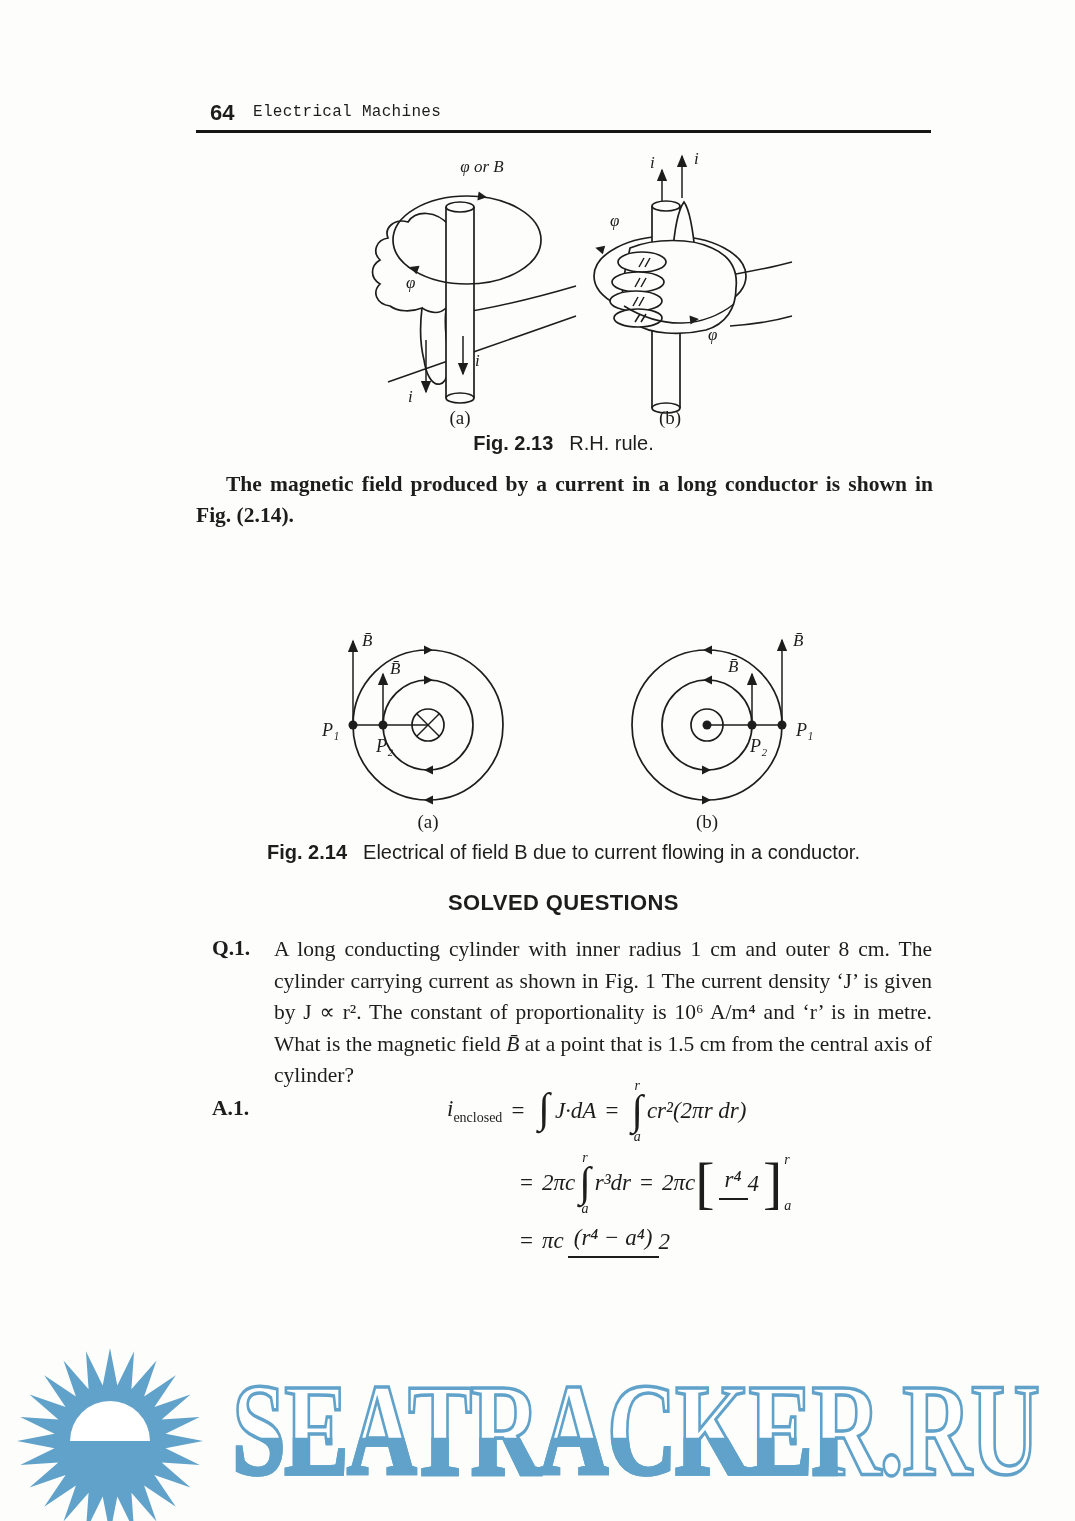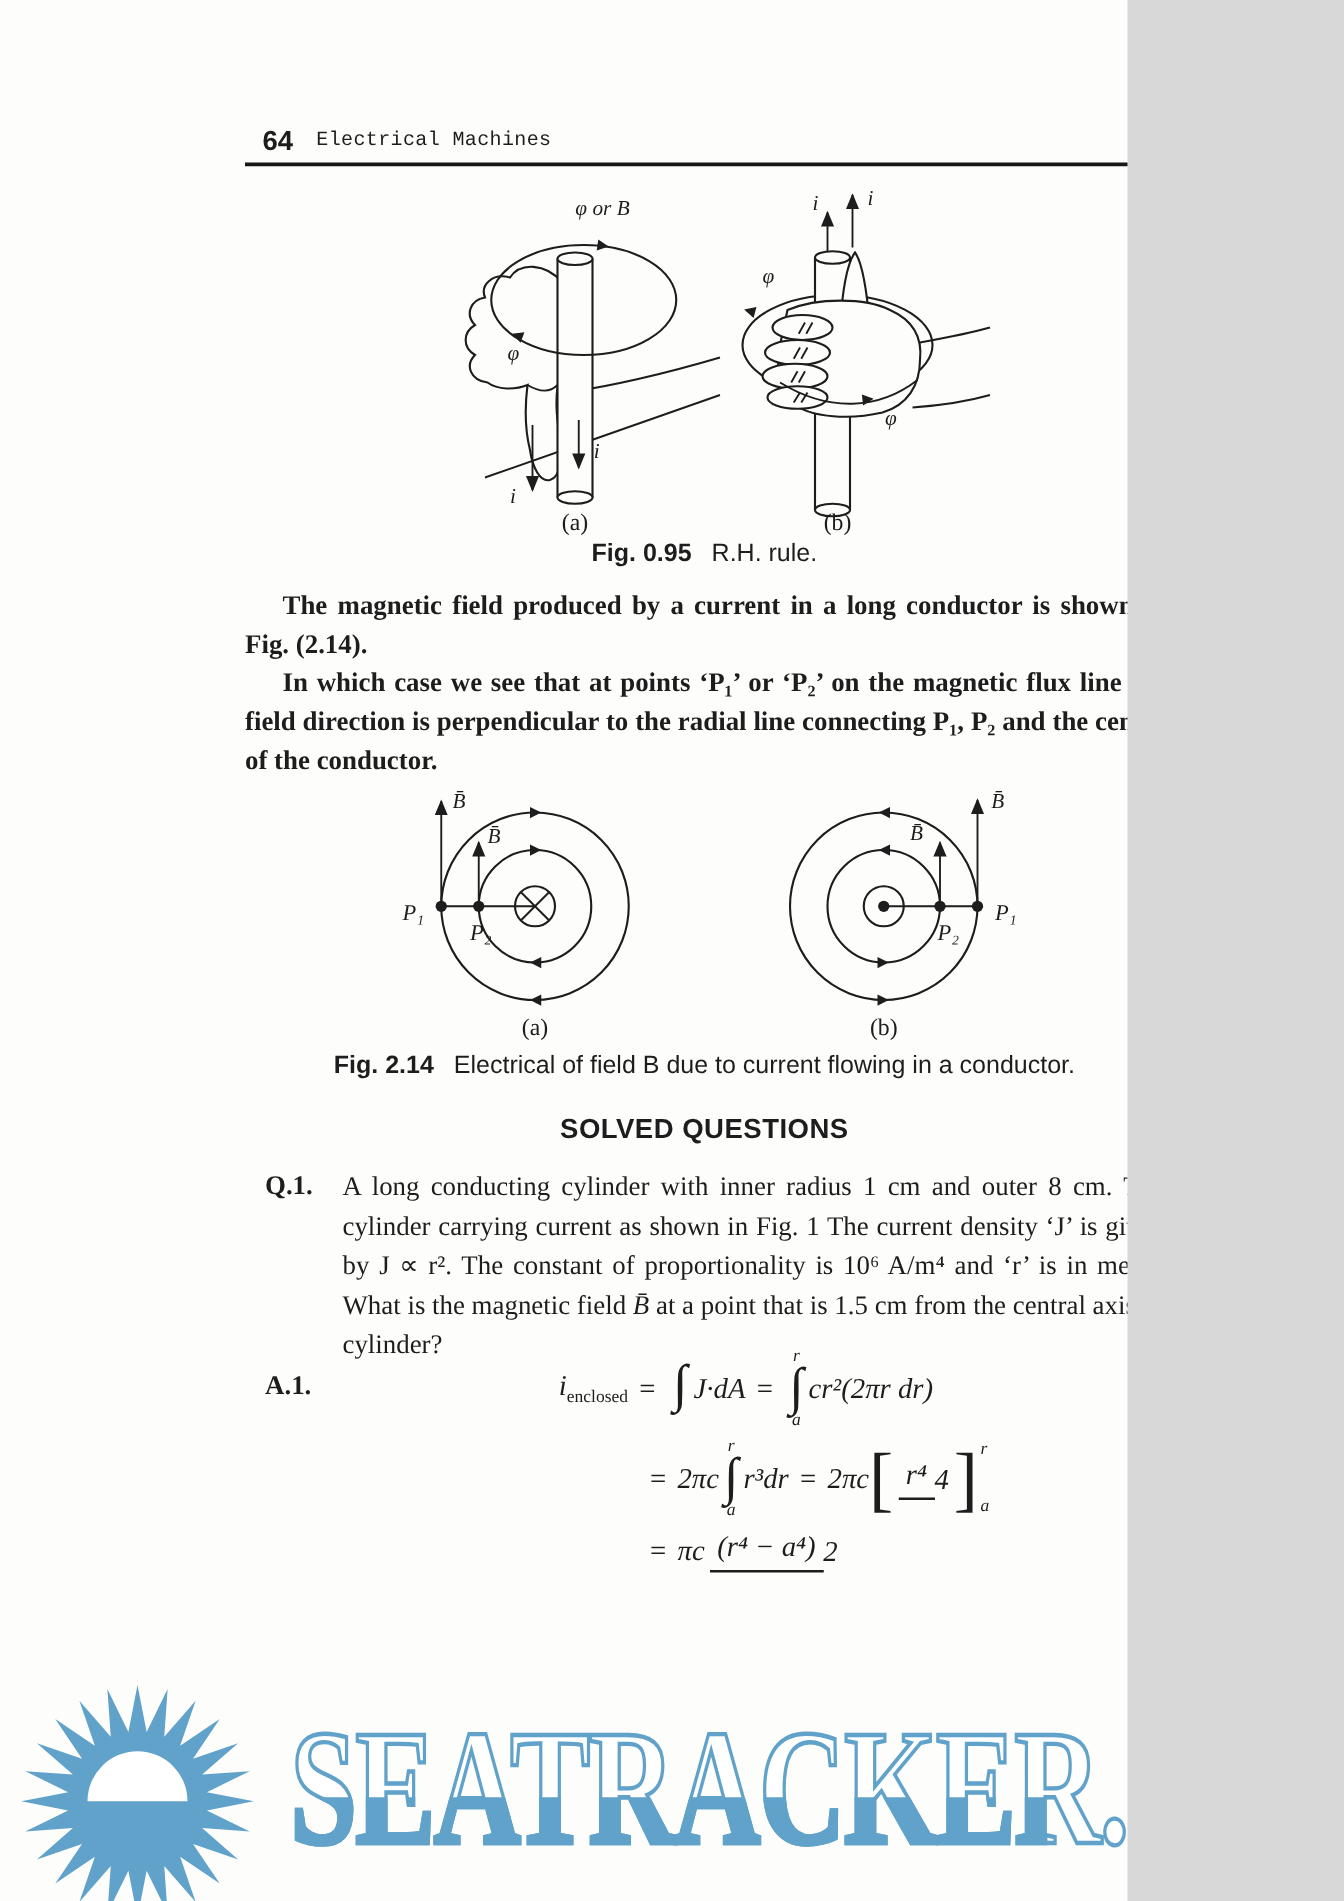--- a/index.html
+++ b/index.html
@@ -1,16 +1,16 @@
 <!DOCTYPE html>
 <html><head>
 <meta charset="utf-8">
 <style>
   html,body{margin:0;padding:0;background:#d8d8d8;}
-  .page{position:relative;width:902px;height:1521px;background:#fdfdfb;overflow:hidden;
+  .page{position:relative;width:1075px;height:1521px;background:#fdfdfb;overflow:hidden;
         font-family:"Liberation Serif",serif;color:#1d1d1d;}
   .abs{position:absolute;}
   
   .hdr-num{font-family:"Liberation Sans",sans-serif;font-weight:bold;font-size:22px;}
   .hdr-title{font-family:Liberation Mono, monospace;font-size:16px;letter-spacing:.3px;}
   .hdr-rule{height:2.5px;background:#161616;}
   
   svg text{fill:#1d1d1d;}
   .ftxt{font-family:"Liberation Serif",serif;font-style:italic;font-size:17px;}
   .ftxt-lg{font-family:"Liberation Serif",serif;font-style:italic;font-size:18px;}
@@ -130,26 +130,25 @@
       <path class="thin" d="M66,112 l-5,9 M72,112 l-5,9 M62,132 l-5,9 M68,132 l-5,9 M60,151 l-5,9 M66,151 l-5,9 M62,168 l-5,8 M68,168 l-5,8"></path>
     </g>
     <path class="thin" d="M 46,160 C 85,184 125,182 156,158"></path>
     <polygon class="ah" points="0,-4.5 9,0 0,4.5" transform="translate(112,174) rotate(-6)"></polygon>
     <text class="ftxt" x="130" y="194">φ</text>
     <path class="thin" d="M 158,128 C 180,124 200,120 214,116 M 152,180 C 180,178 200,174 214,170"></path>
     <text class="fsub" x="92" y="278" text-anchor="middle">(b)</text>
   </svg>
 
   <div class="abs caption" style="top:432px">
-    <span class="cap-tag">Fig. 0.95</span><span>R.H. rule.</span>
+    <span class="cap-tag">Fig. 2.13</span><span>R.H. rule.</span>
   </div>
 
   <div class="abs para-block" style="left:196px;top:469px;width:737px">
     <p>The magnetic field produced by a current in a long conductor is shown in Fig. (2.14).</p>
-    <p>In which case we see that at points ‘P₁’ or ‘P₂’ on the magnetic flux line the field direction is perpendicular to the radial line connecting P₁, P₂ and the centre of the conductor.</p>
   </div>
 
   <svg class="abs" style="left:288px;top:626px" width="272" height="206" viewBox="0 0 272 206">
     <circle class="stroke" cx="140" cy="99" r="75"></circle>
     <circle class="stroke" cx="140" cy="99" r="45"></circle>
     <polygon class="ah" points="0,-4.5 9,0 0,4.5" transform="translate(136,24)"></polygon>
     <polygon class="ah" points="0,-4.5 9,0 0,4.5" transform="translate(136,54)"></polygon>
     <polygon class="ah" points="0,-4.5 9,0 0,4.5" transform="translate(145,144) rotate(180)"></polygon>
     <polygon class="ah" points="0,-4.5 9,0 0,4.5" transform="translate(145,174) rotate(180)"></polygon>
     <g>

